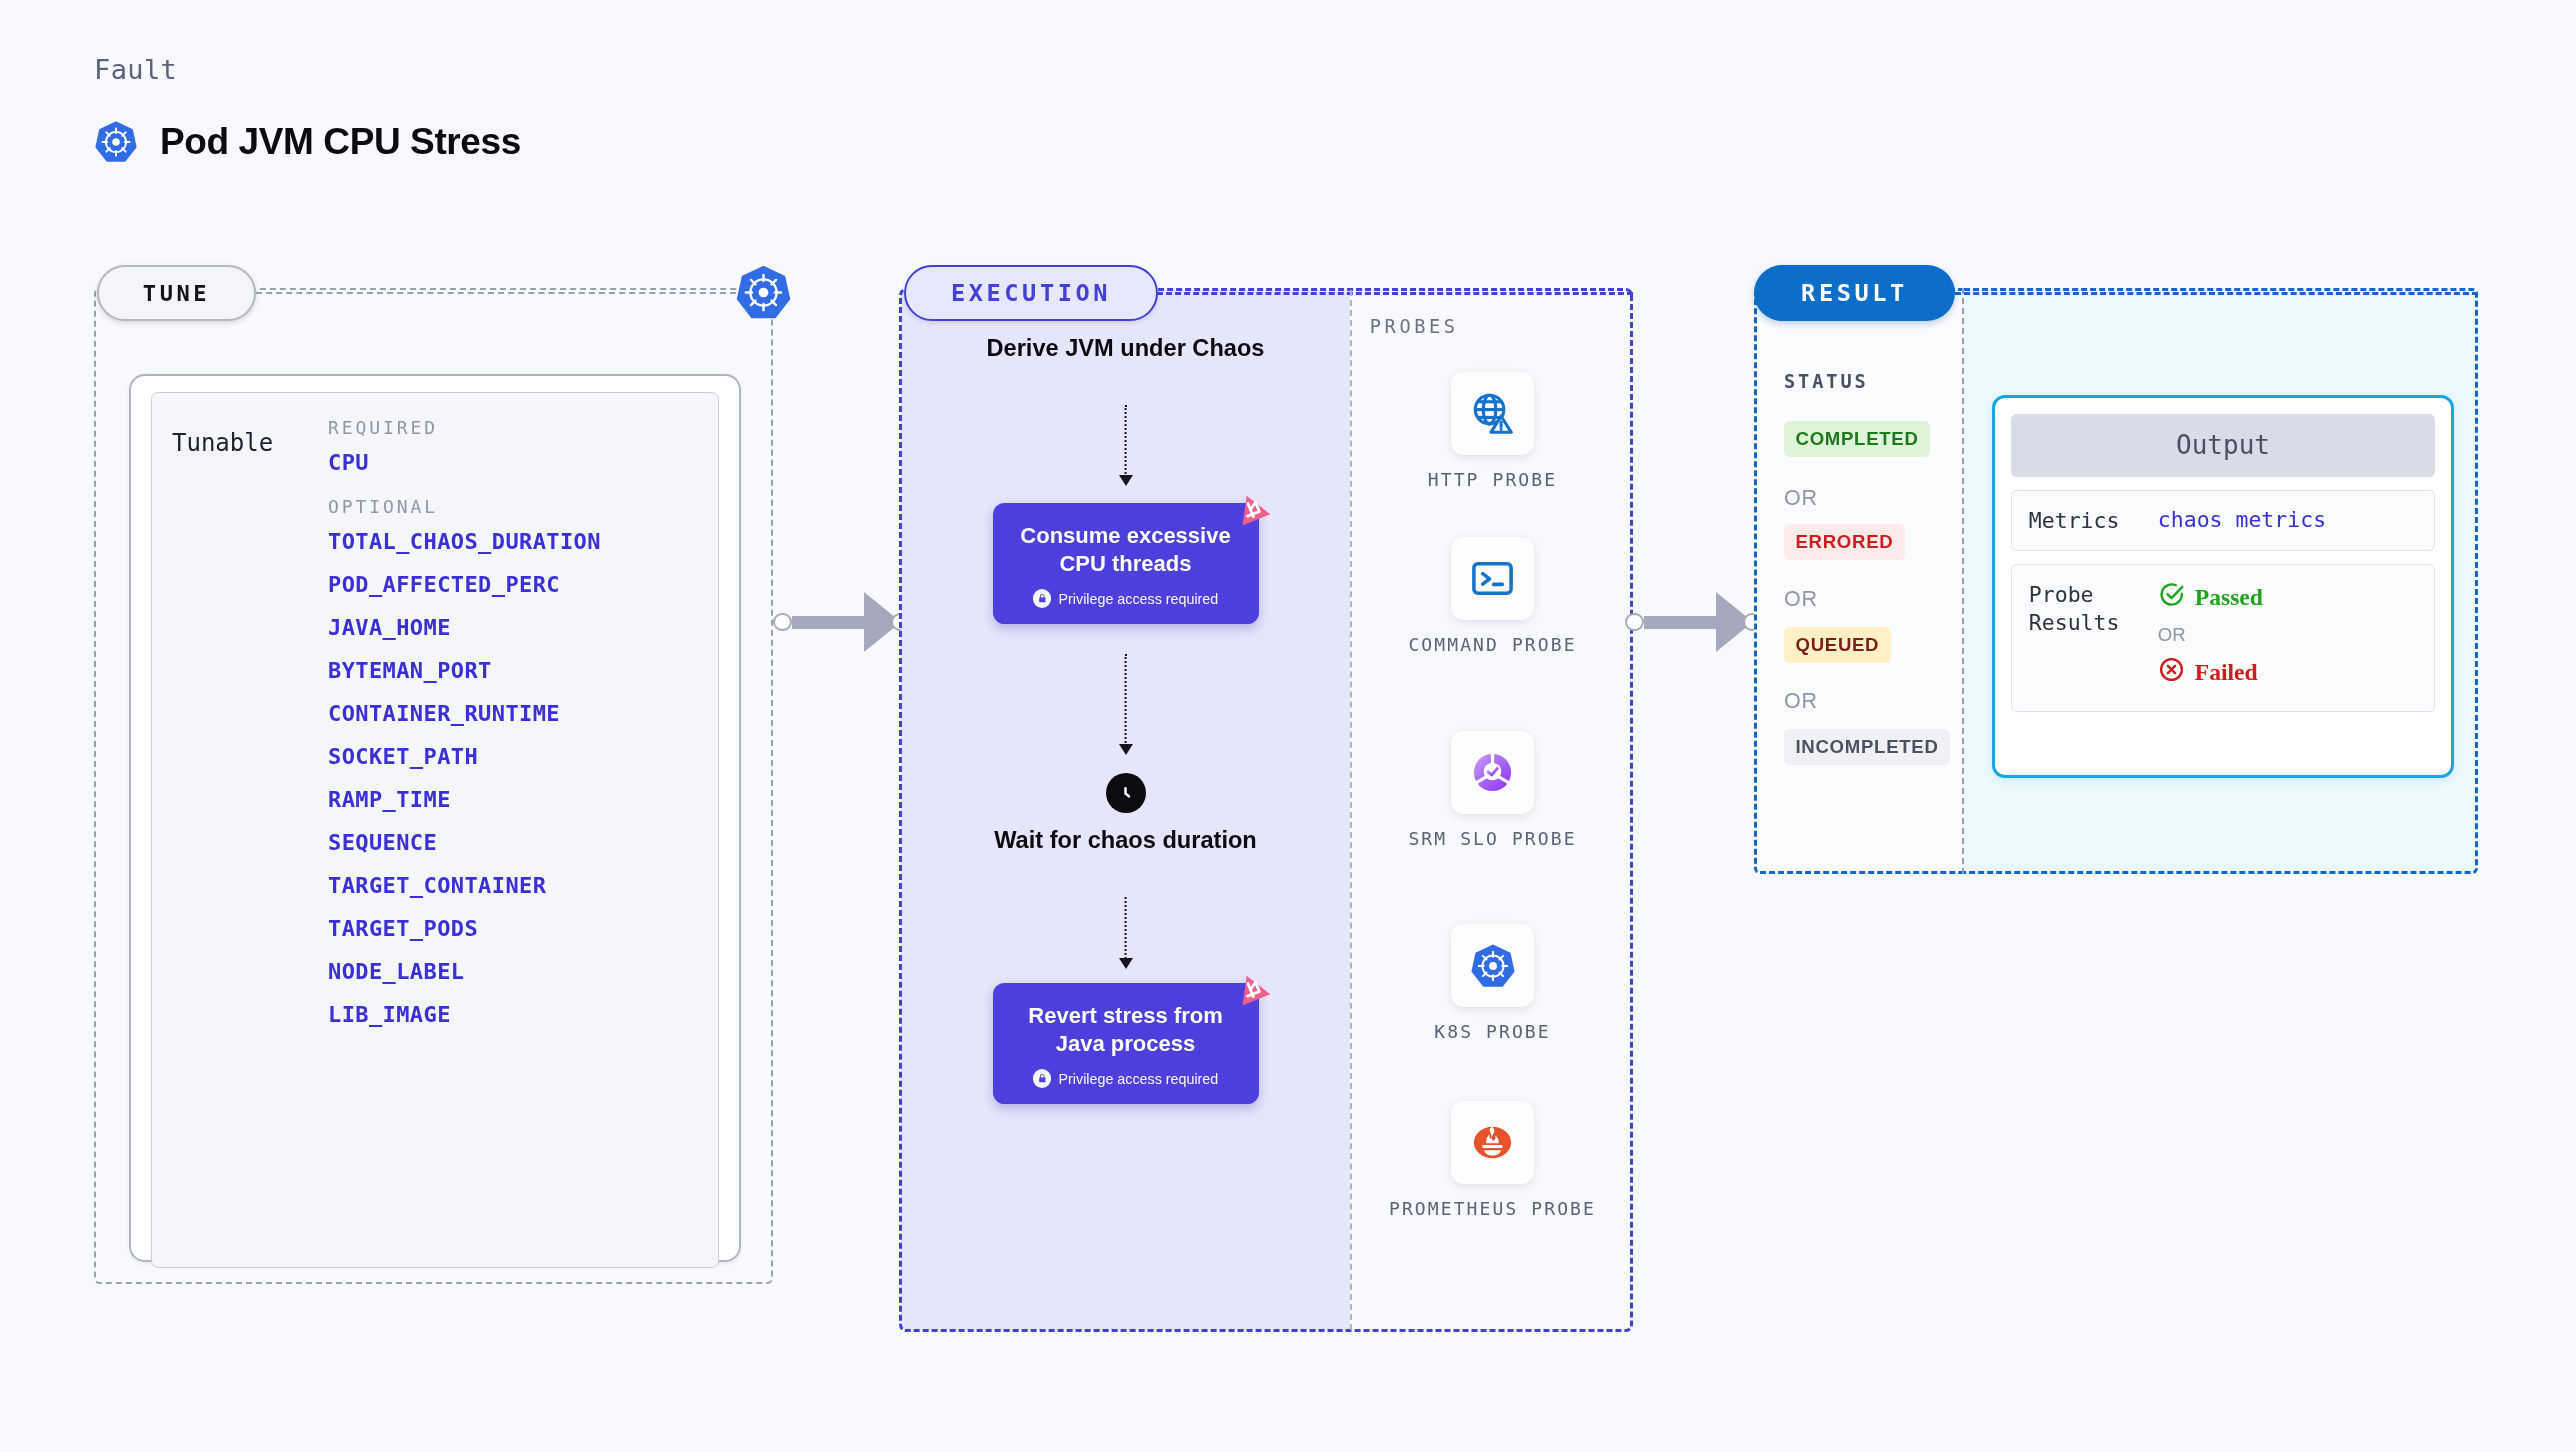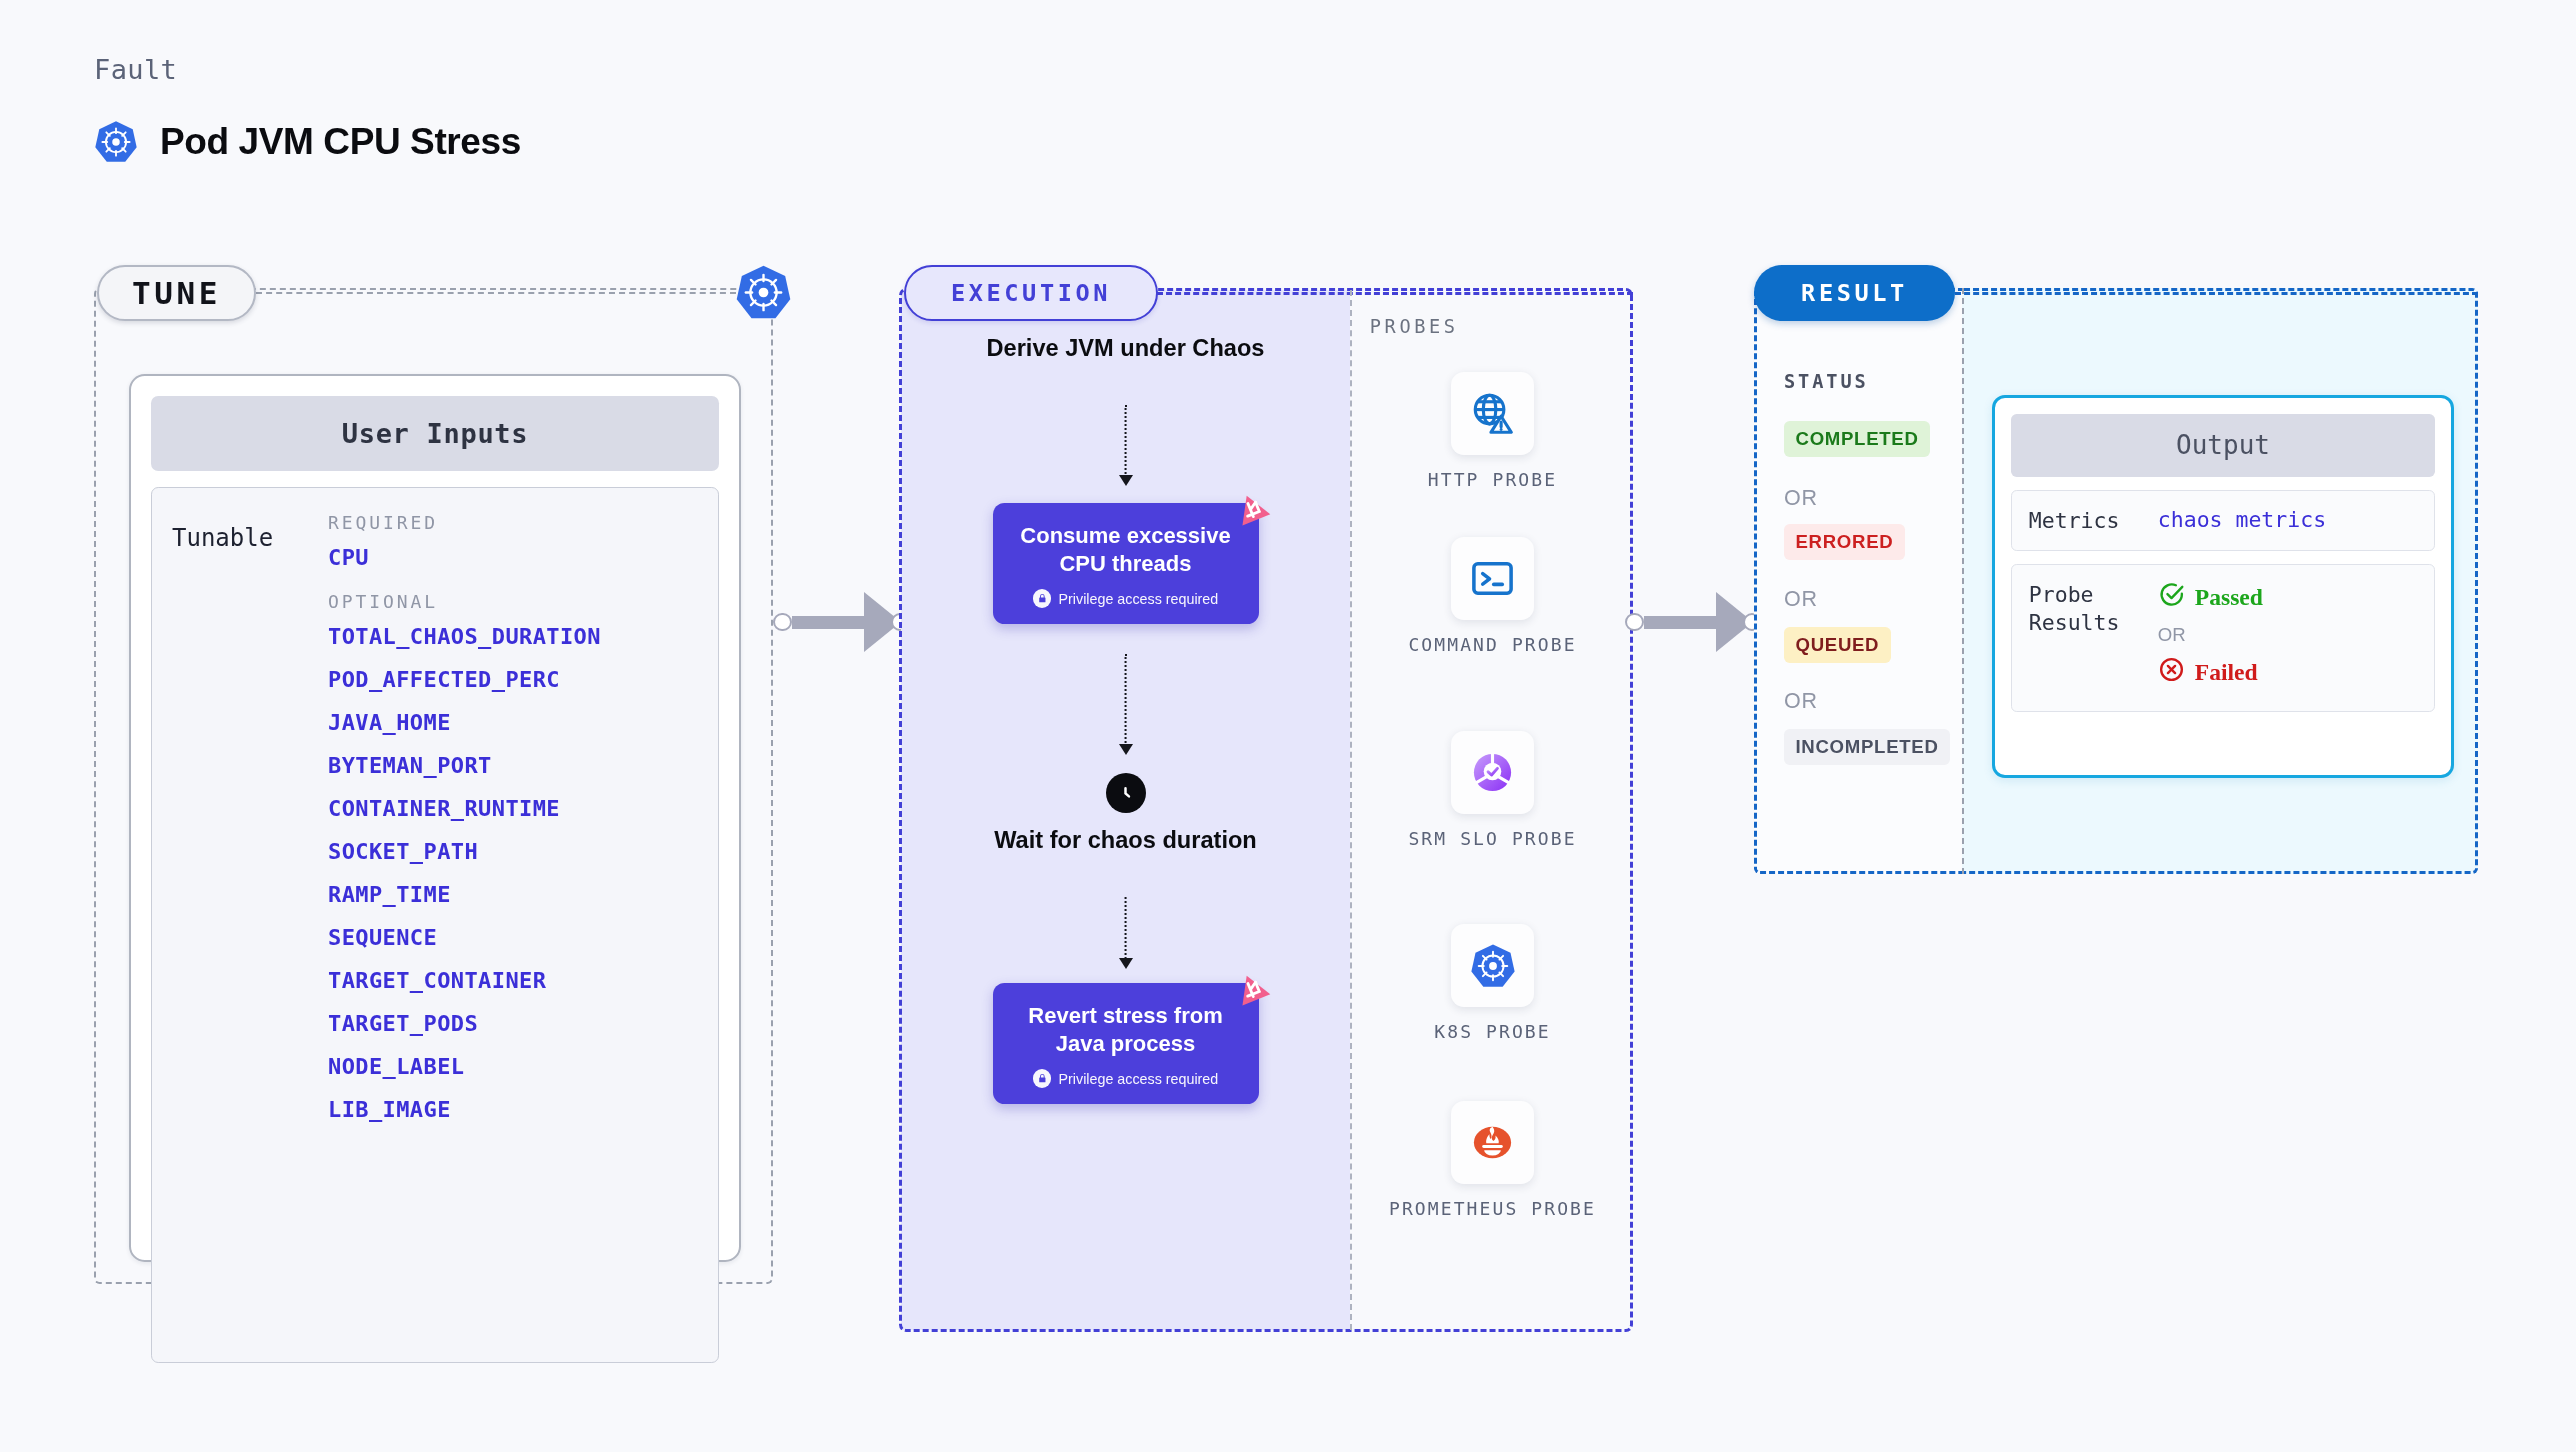--- a/index.html
+++ b/index.html
@@ -34,21 +34,21 @@
   }
 
   
   #tune-box {
     left: 94px; top: 288px; width: 679px; height: 996px;
     border: 2.1px dashed #9aa1ae; border-radius: 5.7px; background: transparent;
   }
   #tune-badge {
     left: 97px; top: 265px; width: 159px; height: 56px;
     background: #f4f5f8; border: 2.1px solid #b3b8c4; color: #11131a;
-    font-size: 31px; box-shadow: 0 2.1px 5px rgba(40,45,70,.16);
+    font-size: 22px; box-shadow: 0 2.1px 5px rgba(40,45,70,.16);
   }
   .tune-dash-line {
     position: absolute; left: 256px; top: 292px; width: 480px; height: 0;
     border-top: 2.9px dashed #9aa1ae;
   }
   .tune-k8s { position: absolute; left: 735px; top: 264px; }
 
   .card-outer {
     position: absolute; left: 129px; top: 374px; width: 612px; height: 888px;
     background: #ffffff; border: 2.1px solid #b0b5c0; border-radius: 15.8px;
@@ -289,21 +289,20 @@
           <line x1="70" y1="50" x2="81" y2="50"></line>
         <line x1="28" y1="28" x2="36" y2="36"></line>
           <line x1="64" y1="64" x2="72" y2="72"></line>
         <line x1="72" y1="28" x2="64" y2="36"></line>
           <line x1="36" y1="64" x2="28" y2="72"></line>
       </g>
     </svg>
   </div>
 
   <div class="card-outer">
-    <div class="card-title">User Inputs</div>
     <div class="card-body">
       <div class="tunable-label">Tunable</div>
       <div class="tunable-list">
         <div class="group-head">REQUIRED</div>
         <div class="tunable-item">CPU</div>
         <div class="group-head second">OPTIONAL</div>
         <div class="tunable-item">TOTAL_CHAOS_DURATION</div>
         <div class="tunable-item">POD_AFFECTED_PERC</div>
         <div class="tunable-item">JAVA_HOME</div>
         <div class="tunable-item">BYTEMAN_PORT</div>

